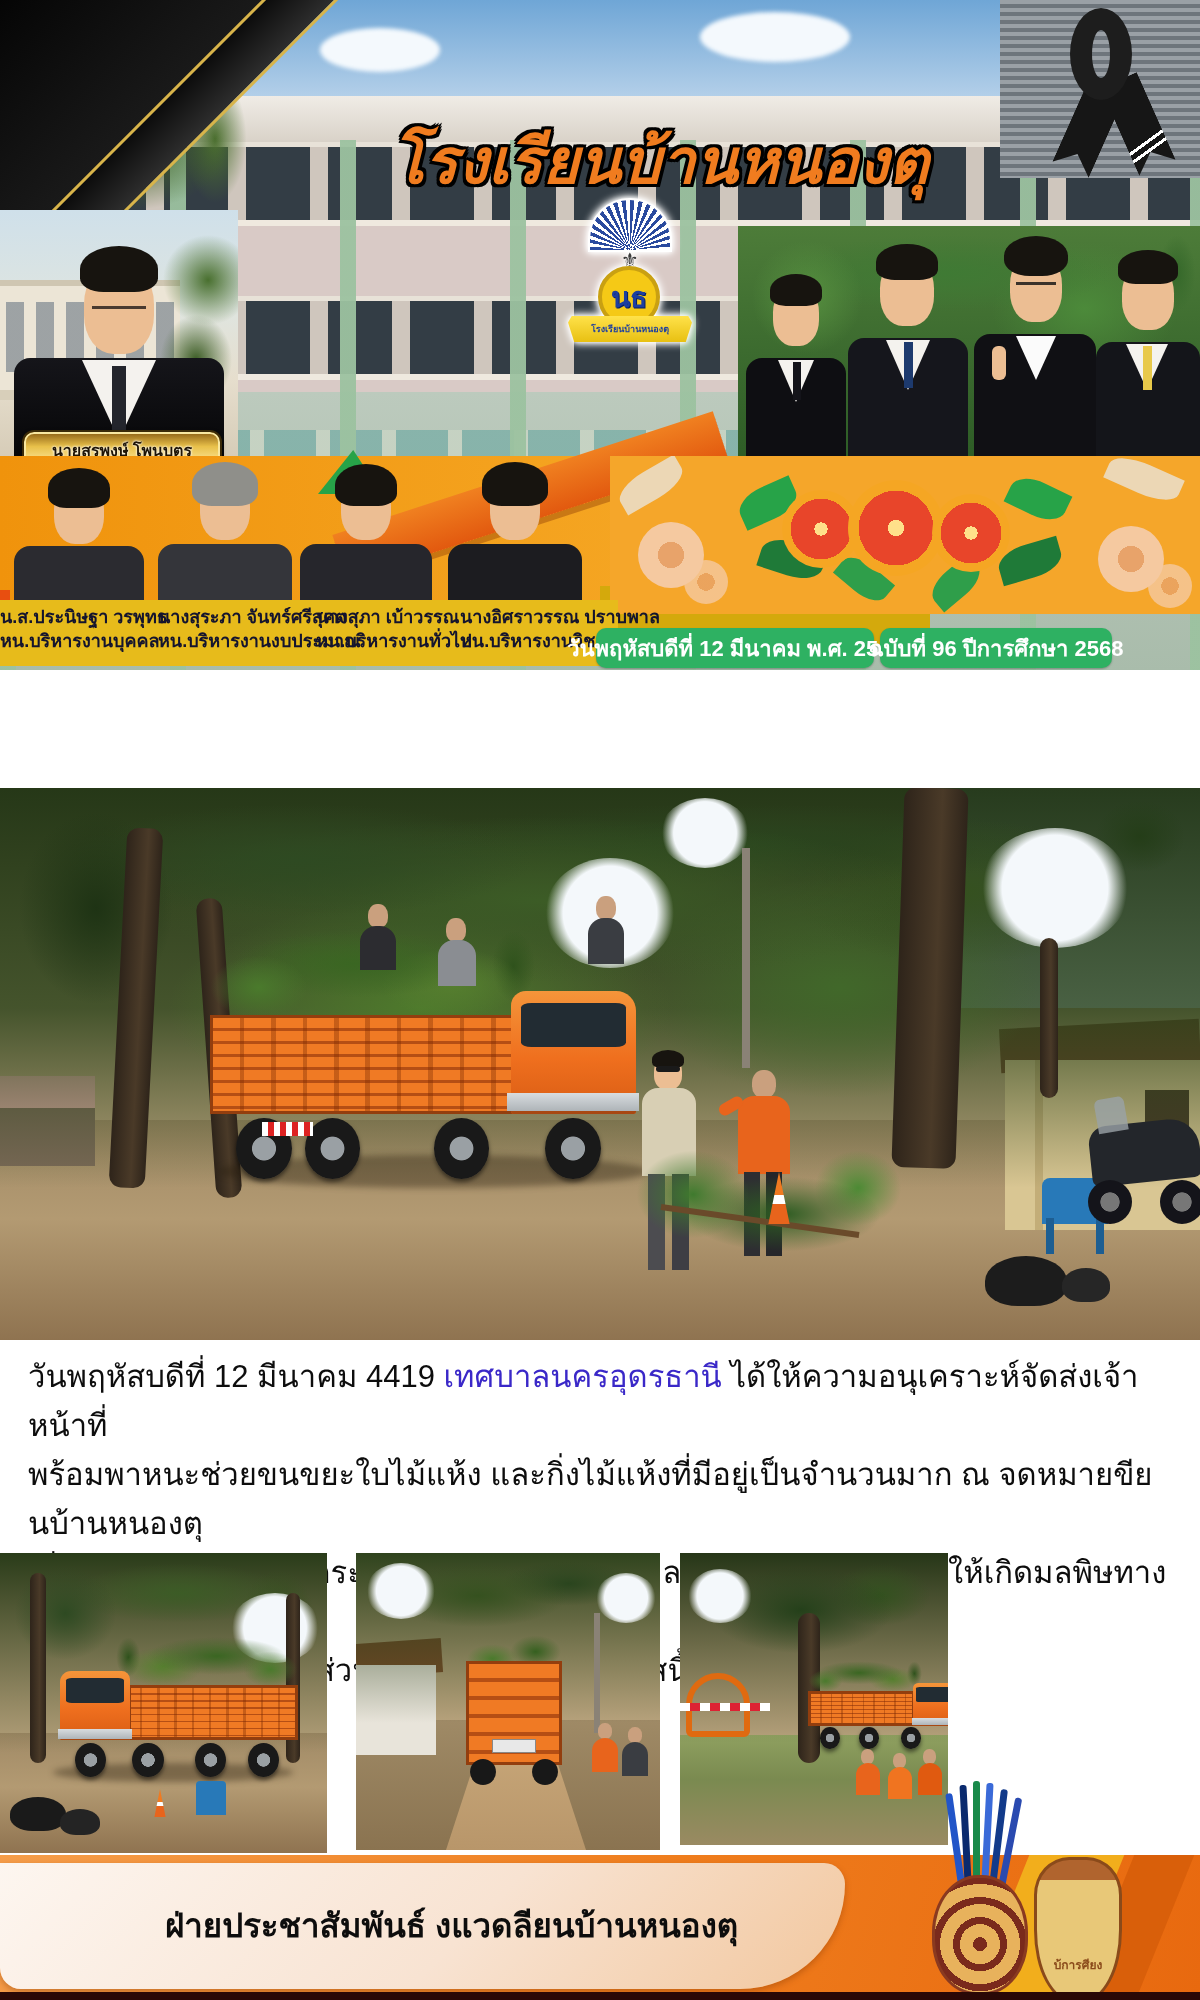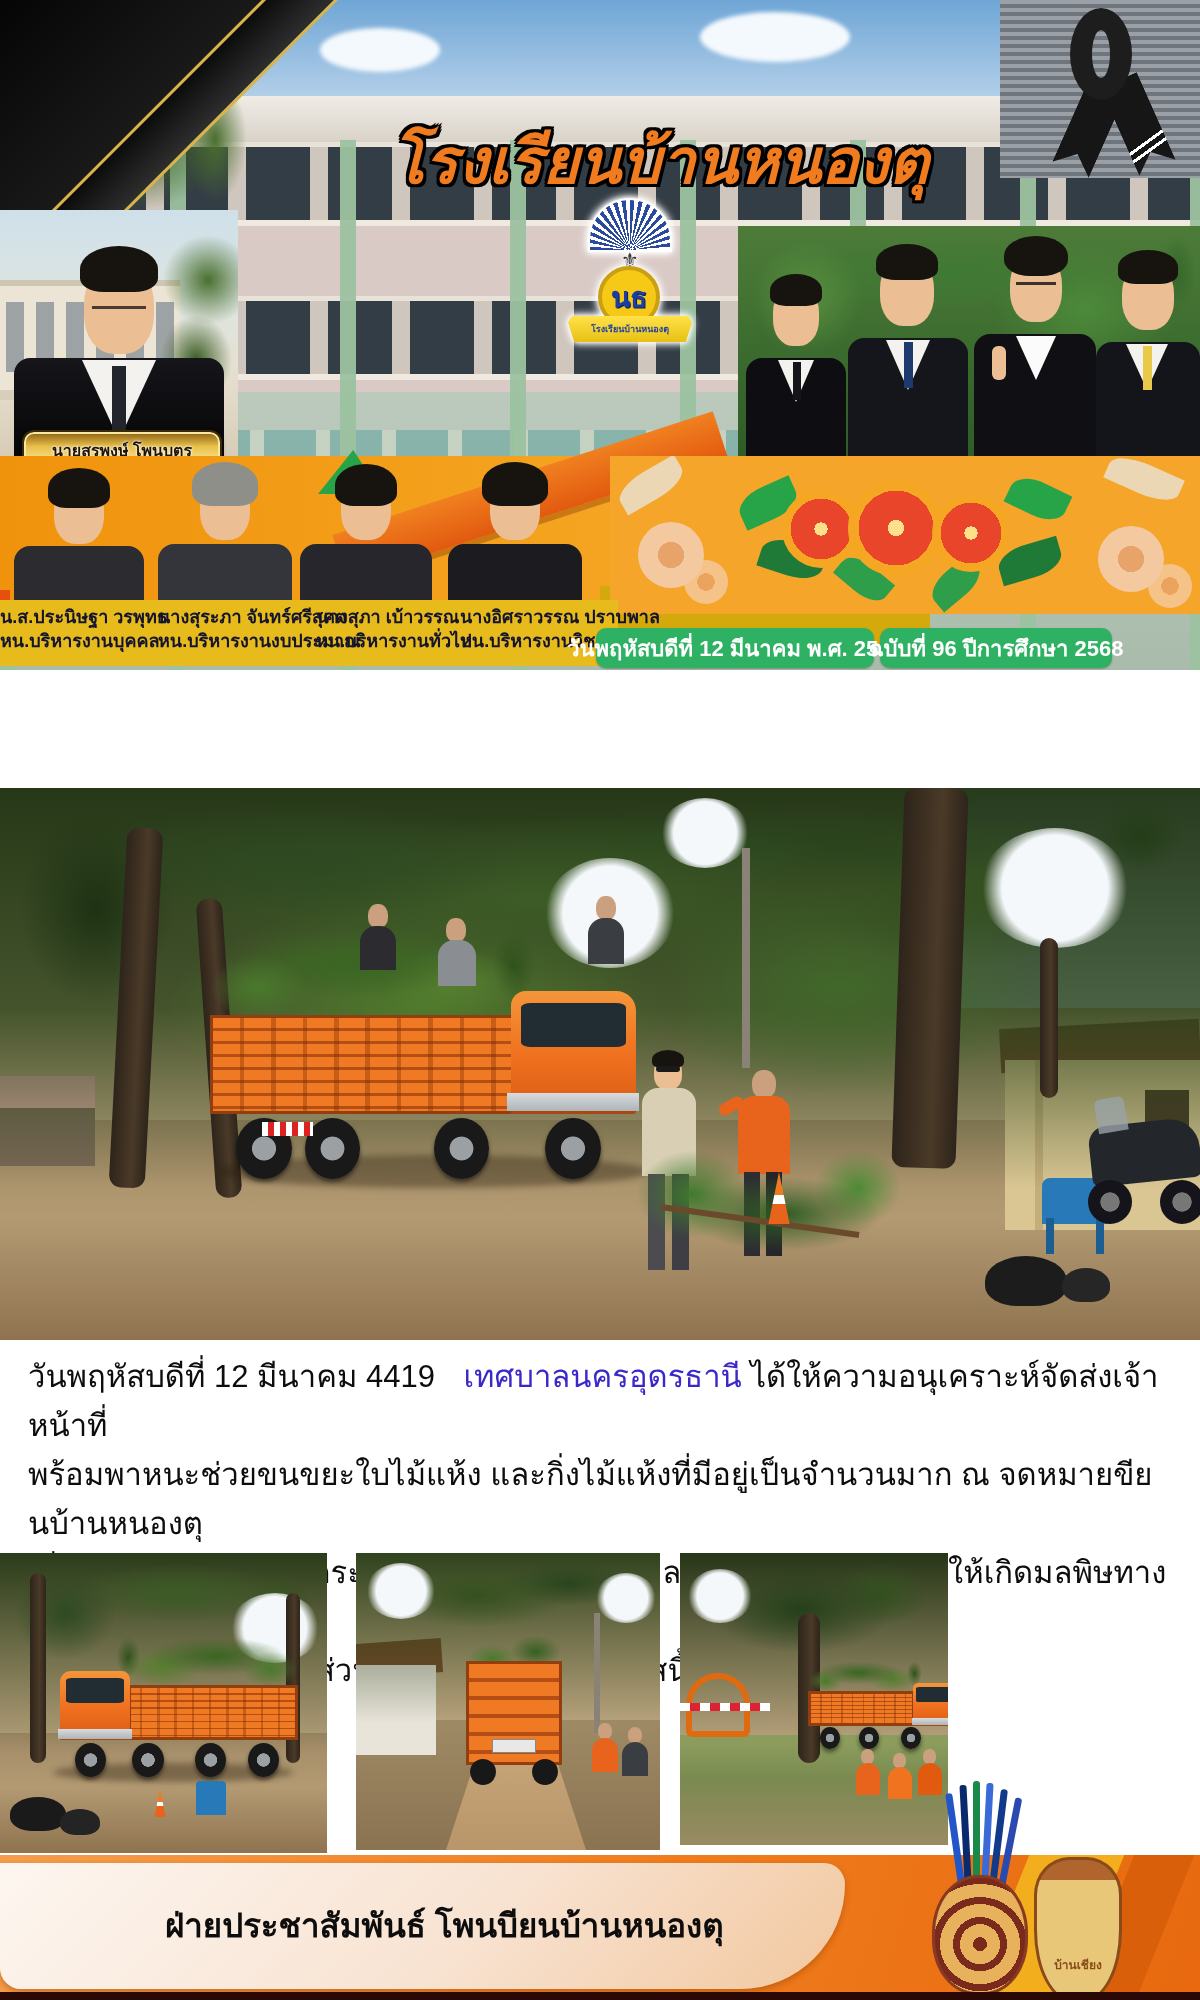--- a/index.html
+++ b/index.html
@@ -131,21 +131,21 @@
   .tk-bump{position:absolute;left:-3%;bottom:2%;width:106%;height:15%;background:linear-gradient(180deg,#d8dcdf,#aeb4b8);}
   .tk-wheel{position:absolute;bottom:-8%;width:13%;height:30%;border-radius:50%;
      background:radial-gradient(circle,#9aa0a4 0 28%,#191919 30% 100%);box-shadow:0 3px 4px rgba(0,0,0,.5);}
   .tk-shadow{position:absolute;left:2%;bottom:-12%;width:100%;height:16%;background:rgba(40,28,12,.38);border-radius:50%;filter:blur(3px);}
 
   .fig{position:absolute;}
   .cone{position:absolute;background:linear-gradient(180deg,#f07a20 0 45%,#ffffff 45% 62%,#e8641c 62% 100%);clip-path:polygon(50% 0,78% 100%,100% 100%,0 100%,22% 100%);}
 
   
   .article{left:28px;top:1352px;width:1160px;font-size:31px;line-height:49px;color:#0d0d0d;}
-  .hl-blue{color:#3a28c8;margin-left:20px;}
+  .hl-blue{color:#3a28c8;}
 
   
   .footer{left:0;top:1855px;width:1200px;height:145px;background:linear-gradient(105deg,#f59d4a 0%,#ef7d1d 55%,#e8690f 100%);overflow:visible;}
   .fstripe1{position:absolute;left:1000px;top:0;width:95px;height:145px;background:#f2ae1c;transform:skewX(-22deg);}
   .fstripe2{position:absolute;left:1105px;top:0;width:60px;height:145px;background:#d95f0a;transform:skewX(-22deg);}
   .fpanel{position:absolute;left:0;top:8px;width:845px;height:126px;border-radius:0 22px 110px 22px;
           background:linear-gradient(135deg,#fdf6f0 0%,#f8e3d2 55%,#f2c79e 100%);box-shadow:0 3px 6px rgba(120,50,0,.35);}
   .ftext{position:absolute;left:165px;top:44px;font-size:33px;font-weight:800;color:#0d0d0d;}
   .brush{position:absolute;width:7px;height:98px;border-radius:3px;}
   .pot1{position:absolute;left:932px;top:-58px;width:96px;height:120px;border-radius:48% 48% 46% 46%;
@@ -521,30 +521,30 @@
     <div class="fig" style="left:238px;top:196px;">
       <div class="f-head" style="left:5px;top:0;width:13px;height:15px;background:#caa07e;"></div>
       <div class="f-torso" style="left:0;top:14px;width:24px;height:32px;background:#e05a10;"></div>
     </div>
   </div>
 
   <div class="a footer">
     <div class="fstripe1"></div>
     <div class="fstripe2"></div>
     <div class="fpanel"></div>
-    <div class="ftext">ฝ่ายประชาสัมพันธ์ โพนบียนบ้านหนองตุ</div>
+    <div class="ftext">ฝ่ายประชาสัมพันธ์ งแวดลียนบ้านหนองตุ</div>
 
     <div>
       <div class="brush" style="left:952px;top:-62px;background:#2255c8;transform:rotate(-8deg);"></div>
       <div class="brush" style="left:962px;top:-70px;background:#0a2a6e;transform:rotate(-3deg);"></div>
       <div class="brush" style="left:973px;top:-74px;background:#1a8a4a;"></div>
       <div class="brush" style="left:984px;top:-72px;background:#3a6ad8;transform:rotate(3deg);"></div>
       <div class="brush" style="left:995px;top:-66px;background:#123a8a;transform:rotate(7deg);"></div>
       <div class="brush" style="left:1006px;top:-58px;background:#2a4ab0;transform:rotate(11deg);"></div>
       <div class="pot1"></div>
     </div>
     <div class="pot2">
-      <div class="pot2-label">บ้านเชียง</div>
+      <div class="pot2-label">บ้การศียง</div>
     </div>
     <div class="bottom-strip"></div>
   </div>
 
 </div>
 
 </body></html>

